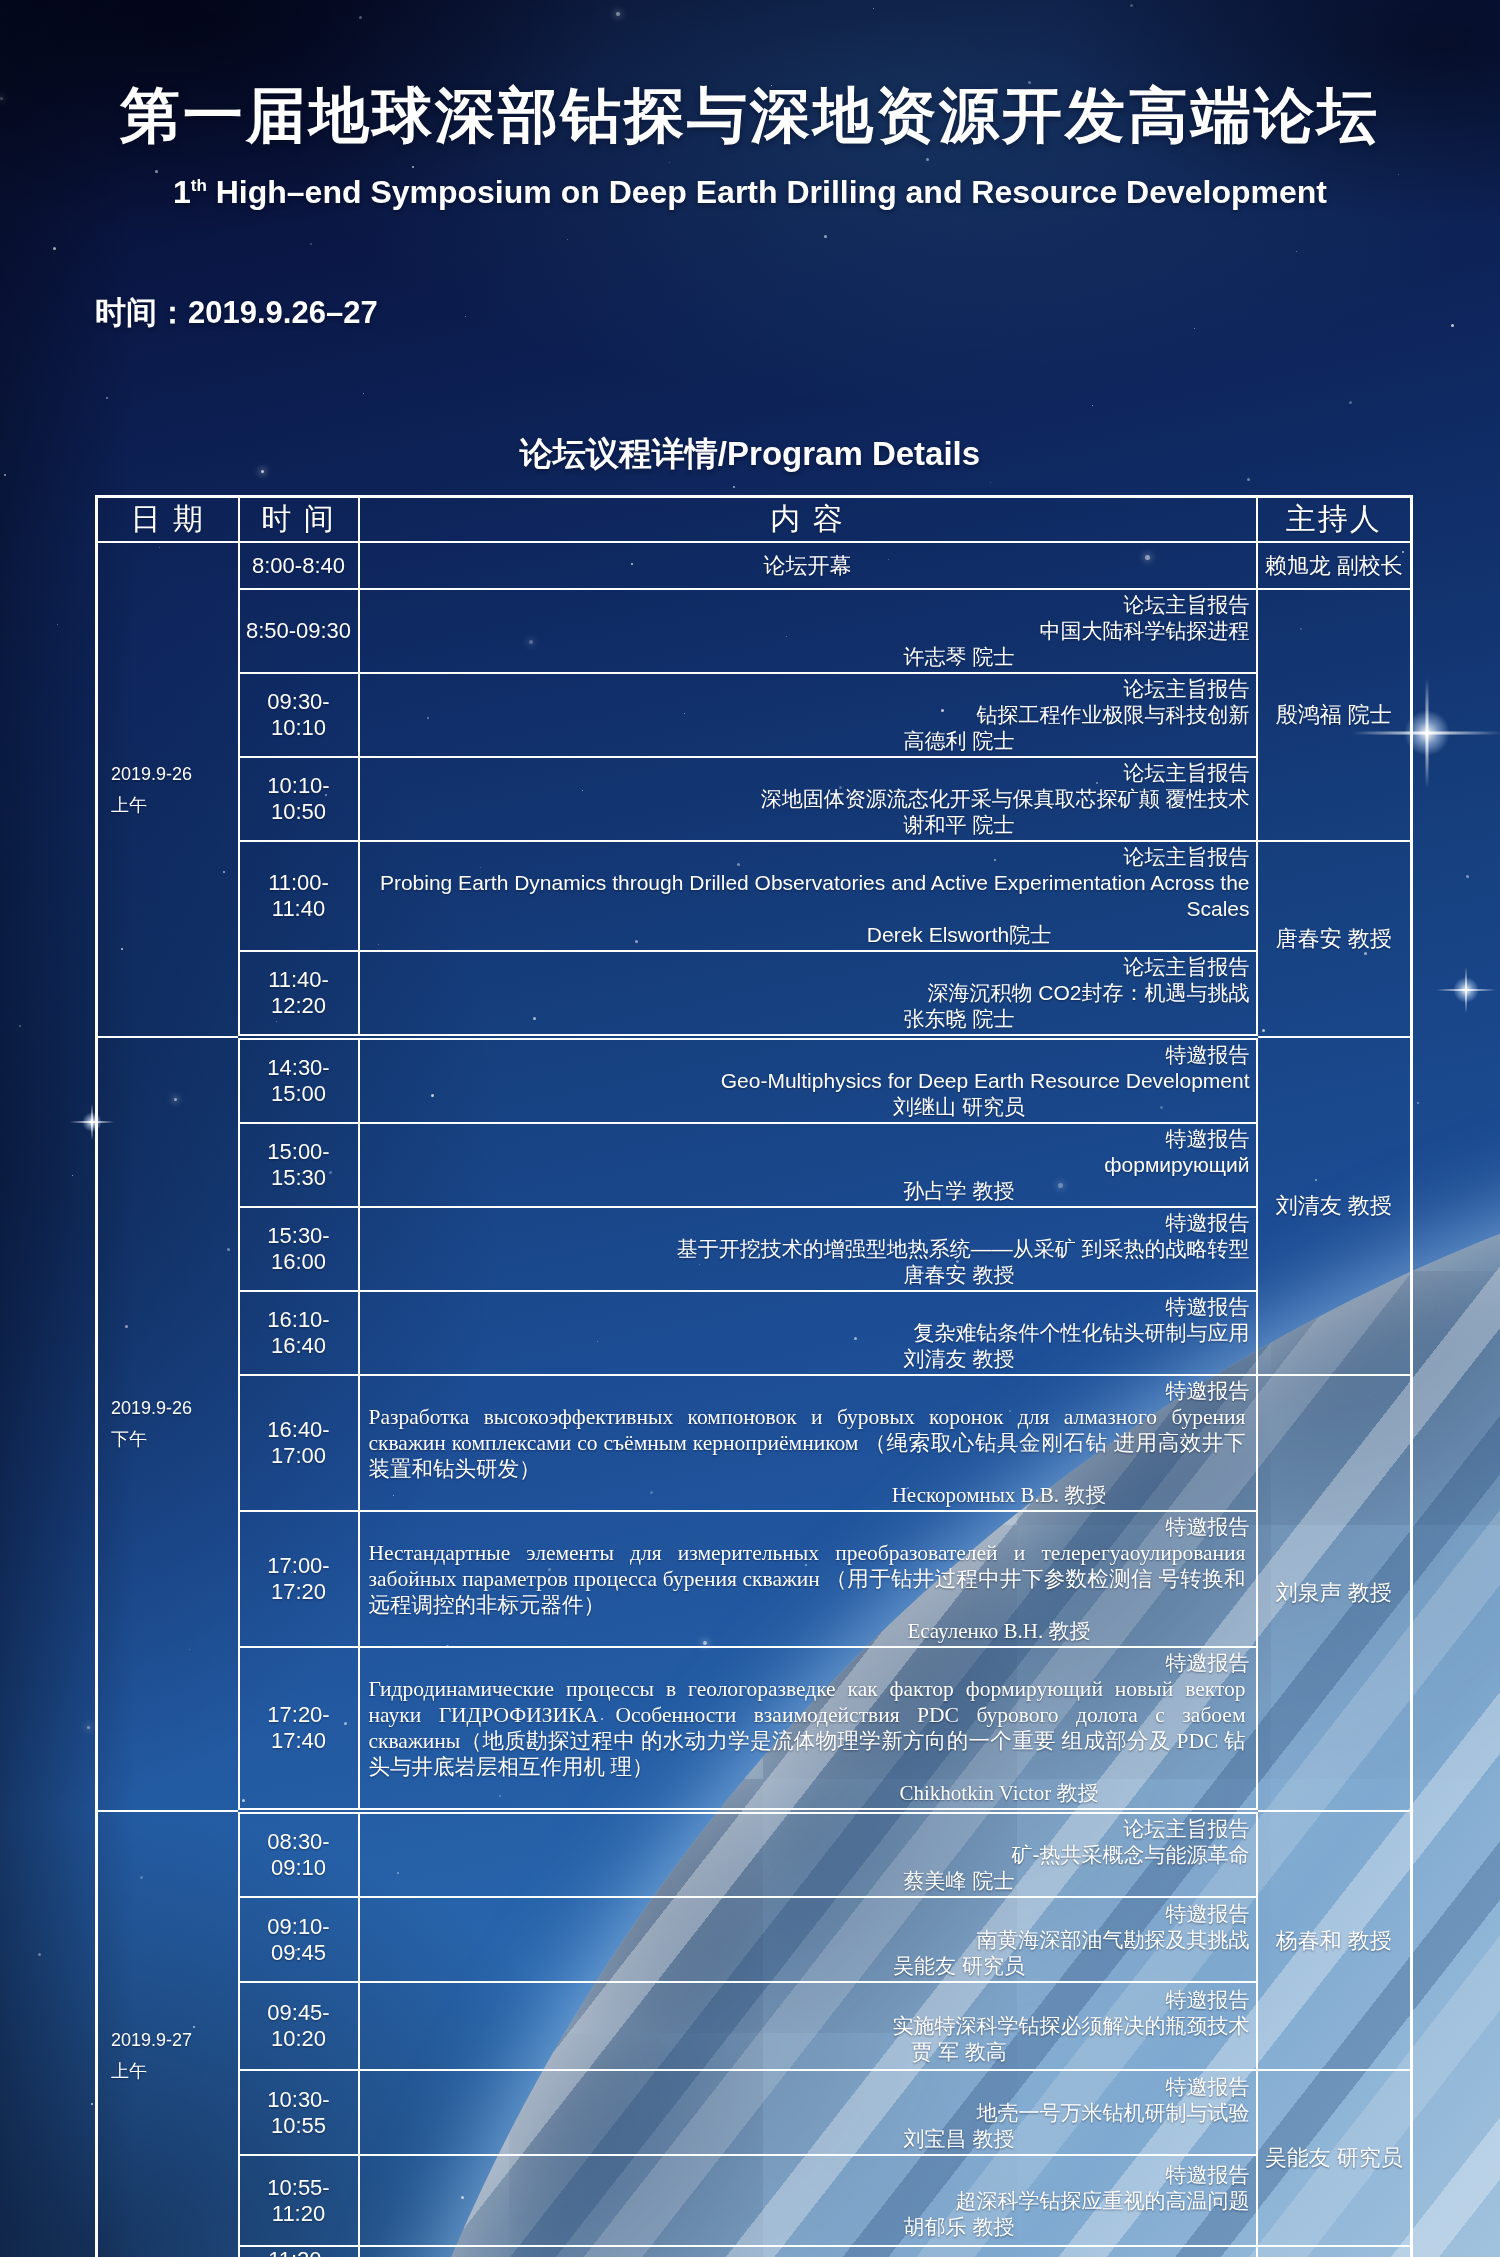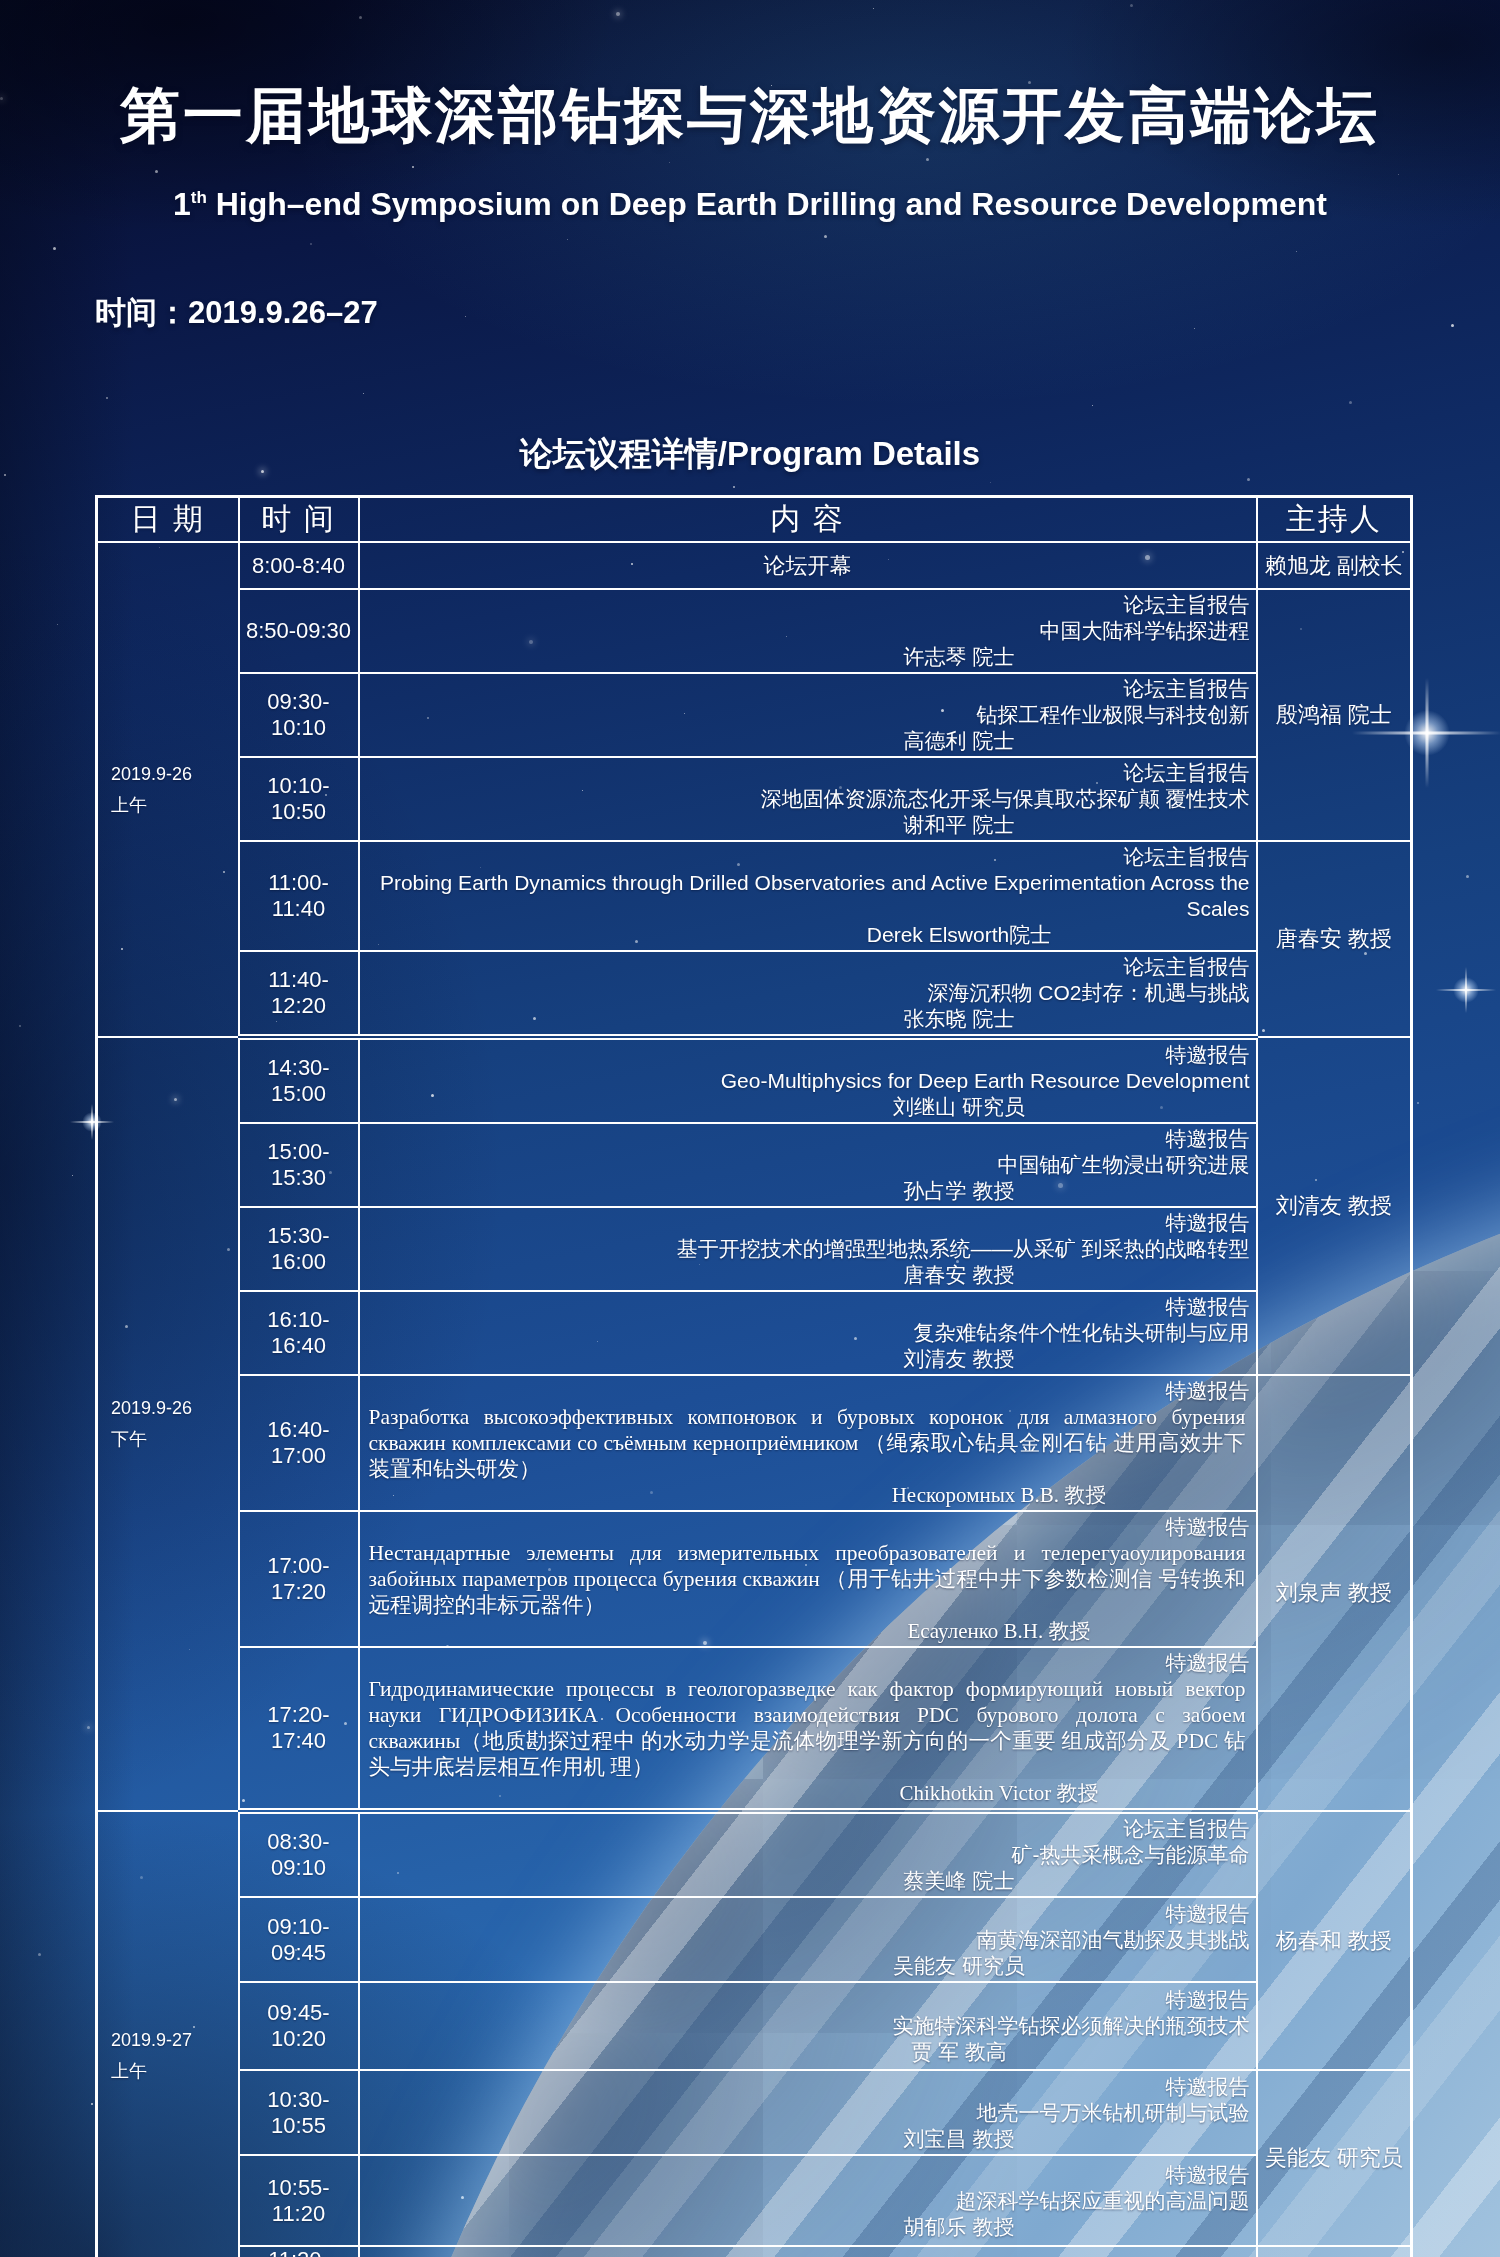--- a/index.html
+++ b/index.html
@@ -33,21 +33,21 @@
   .flare{position:absolute;z-index:4;pointer-events:none;}
   .flare .glow{position:absolute;left:50%;top:50%;transform:translate(-50%,-50%);border-radius:50%;
     background:radial-gradient(circle, rgba(255,255,255,0.95) 0%, rgba(200,225,255,0.5) 35%, transparent 70%);}
   .flare .h,.flare .v{position:absolute;left:50%;top:50%;transform:translate(-50%,-50%);
     background:linear-gradient(90deg,transparent,rgba(255,255,255,0.9),transparent);}
   .flare .v{transform:translate(-50%,-50%) rotate(90deg);}
   
   .content-layer{position:absolute;inset:0;z-index:10;}
   .poster-title{position:absolute;top:76px;left:0;width:100%;text-align:center;
     font-size:60px;font-weight:bold;letter-spacing:3px;text-shadow:0 2px 6px rgba(0,8,30,0.5);}
-  .poster-subtitle{position:absolute;top:186px;left:0;width:100%;text-align:center;
+  .poster-subtitle{position:absolute;top:174px;left:0;width:100%;text-align:center;
     font-size:32px;font-weight:bold;text-shadow:0 2px 4px rgba(0,8,30,0.5);}
   .poster-subtitle sup{font-size:17px;}
   .info-block{position:absolute;left:95px;top:294px;font-size:31px;font-weight:bold;text-shadow:0 2px 4px rgba(0,8,30,0.5);}
   .info-line{height:38px;line-height:38px;}
   .info-line + .info-line{margin-top:17px;}
   .program-heading{position:absolute;top:432px;left:0;width:100%;text-align:center;
     font-size:33px;font-weight:bold;text-shadow:0 2px 4px rgba(0,8,30,0.5);}
   
   table.program{position:absolute;left:95px;top:495px;width:1315px;border-collapse:collapse;table-layout:fixed;
     border:3px solid #fff;}
@@ -304,21 +304,21 @@
             <div class="rep-label">特邀报告</div>
             <div class="rep-title">Geo-Multiphysics for Deep Earth Resource Development</div>
             <div class="rep-speaker">刘继山 研究员</div>
           </td>
           <td class="c-mod" rowspan="4">刘清友 教授</td>
         </tr>
         <tr style="height: 77px;">
           <td class="c-time">15:00-15:30</td>
           <td class="c-content">
             <div class="rep-label">特邀报告</div>
-            <div class="rep-title">中国铀矿生物浸出研究进展</div>
+            <div class="rep-title">формирующий</div>
             <div class="rep-speaker">孙占学 教授</div>
           </td>
         </tr>
         <tr style="height: 80px;">
           <td class="c-time">15:30-16:00</td>
           <td class="c-content">
             <div class="rep-label">特邀报告</div>
             <div class="rep-title">基于开挖技术的增强型地热系统——从采矿 到采热的战略转型</div>
             <div class="rep-speaker">唐春安 教授</div>
           </td>

